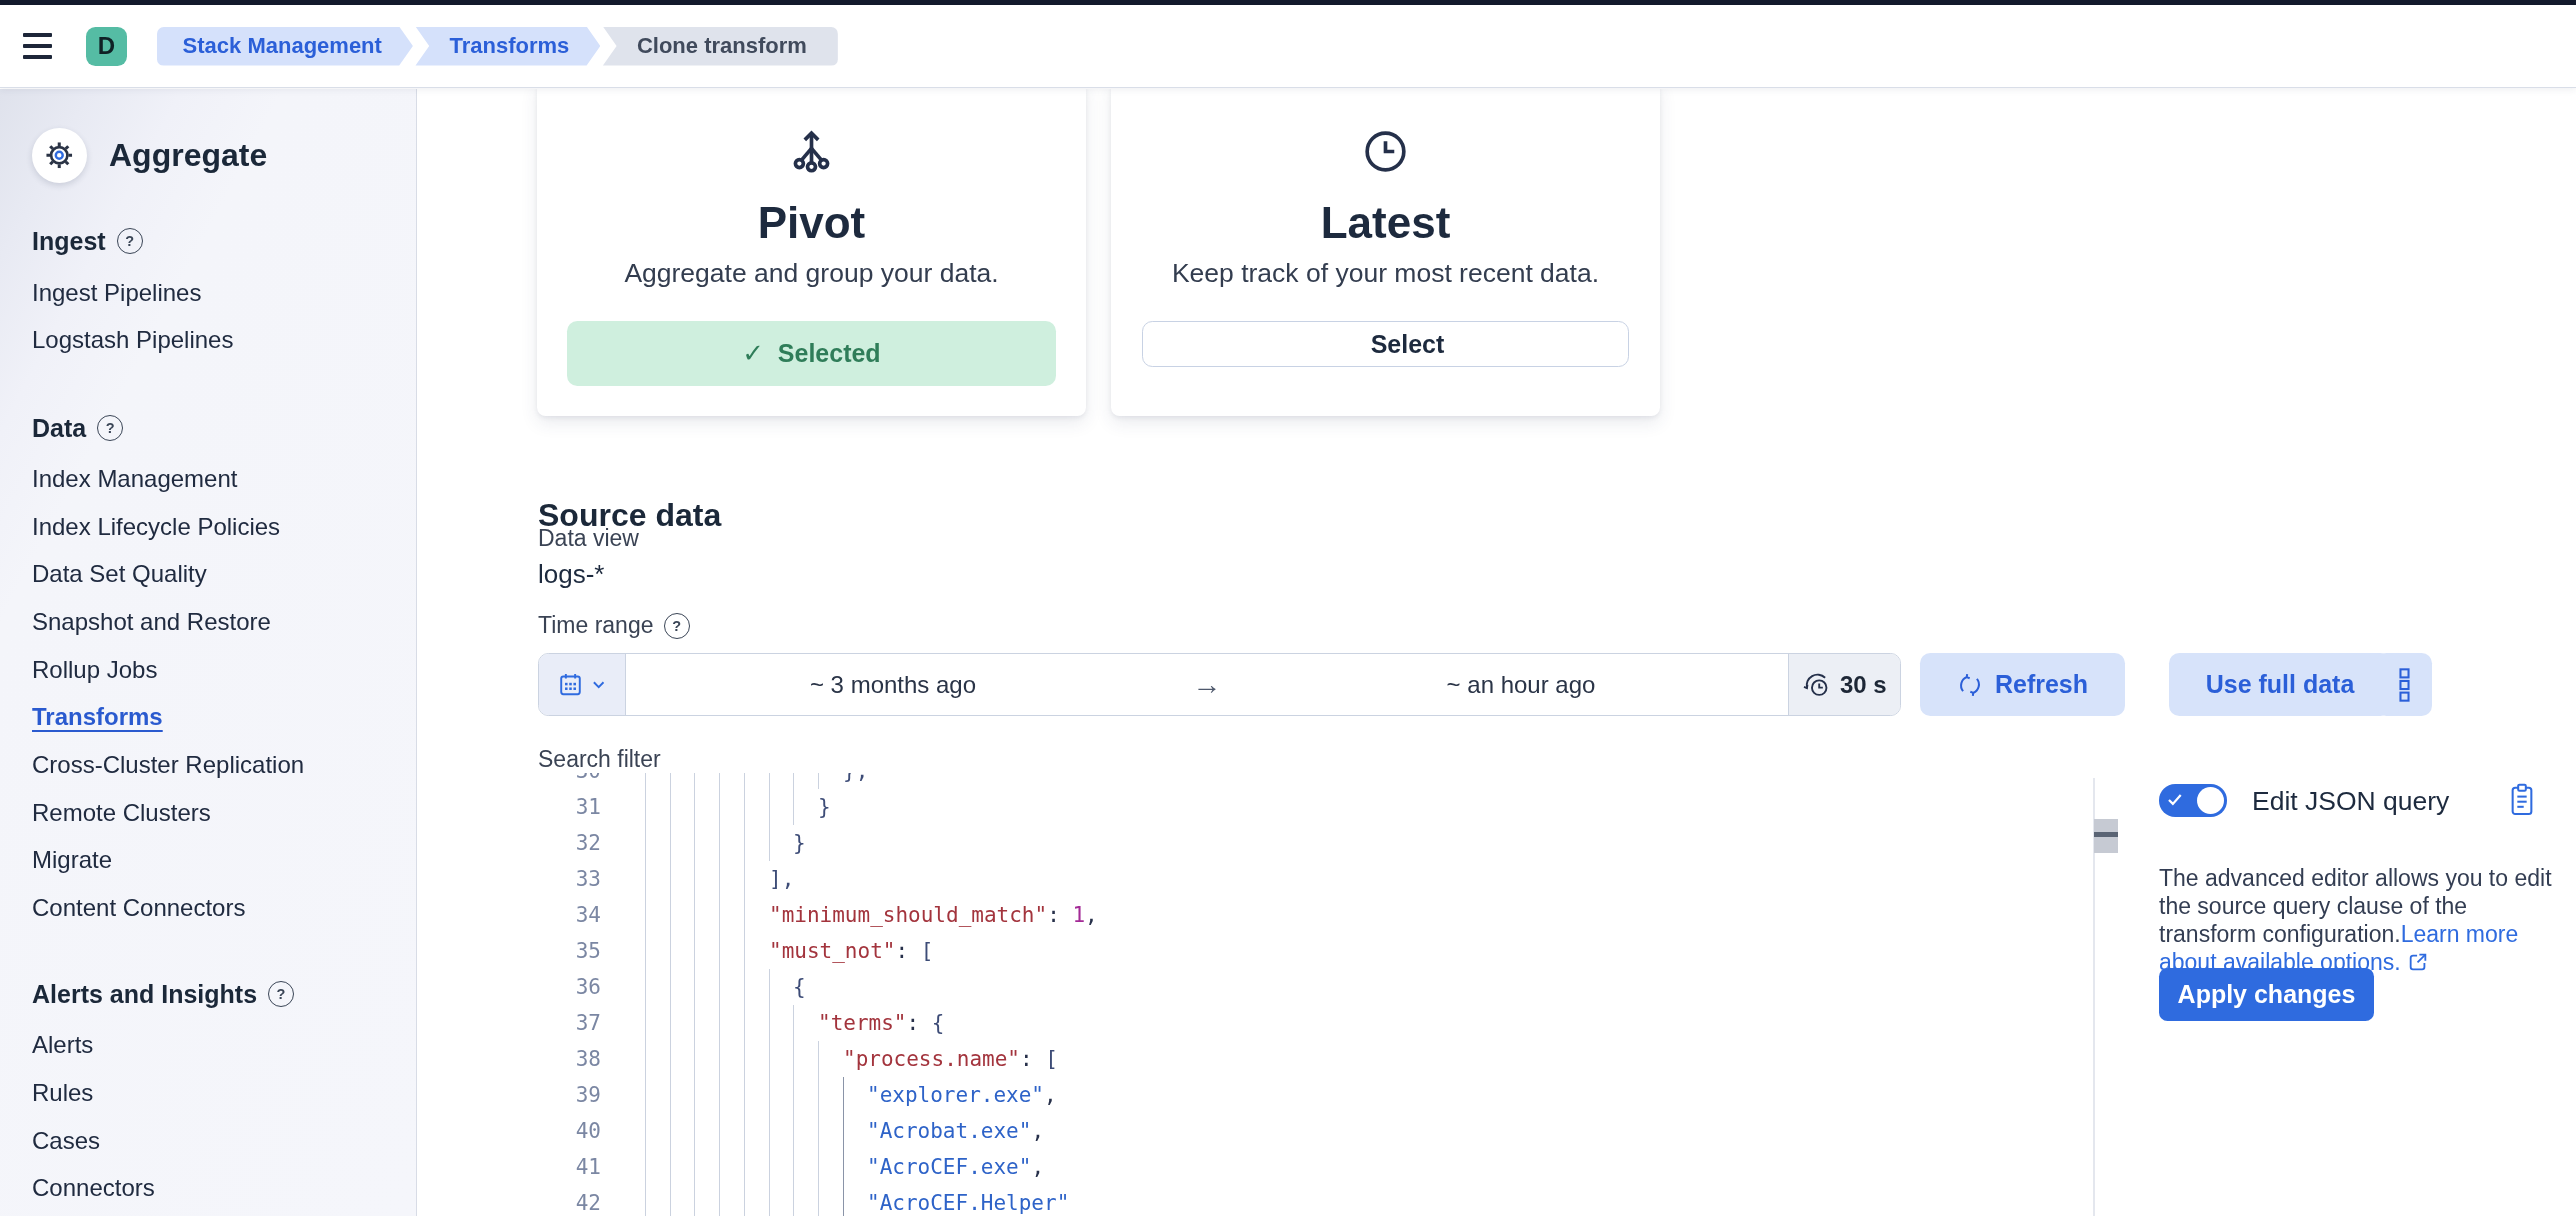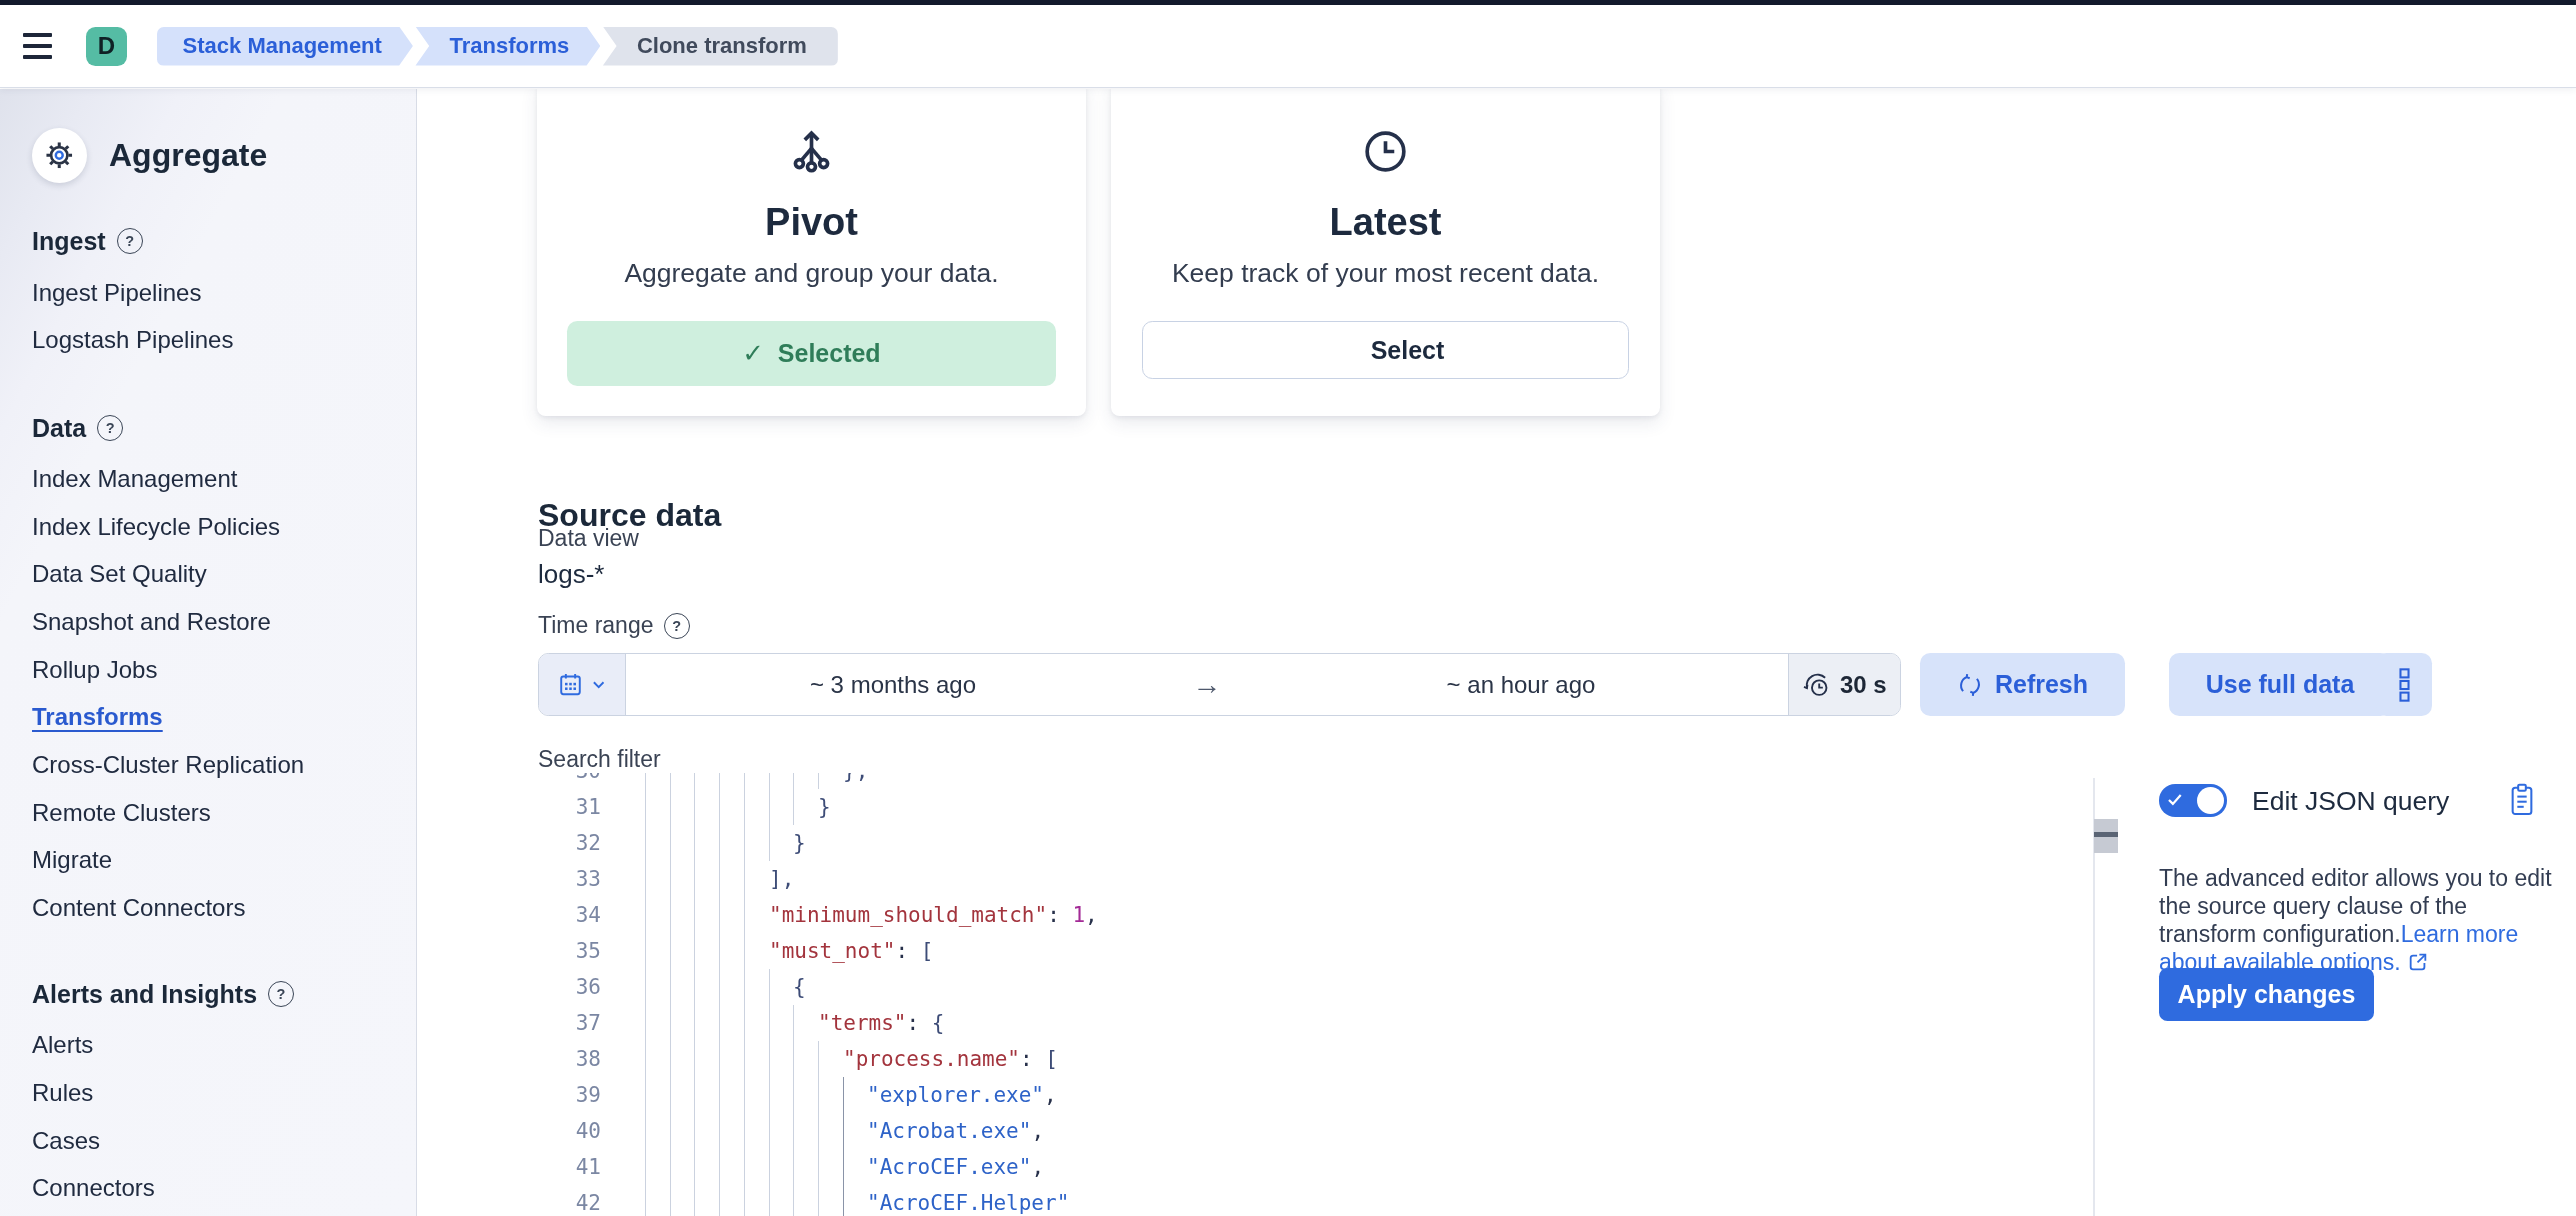--- a/index.html
+++ b/index.html
@@ -62,30 +62,30 @@
   
   .main{position:absolute;left:417px;top:89px;right:0;bottom:0;overflow:hidden;background:#fff;}
   .card{
     position:absolute;top:-6.8px;width:549px;height:334px;background:#fff;border-radius:8.6px;
     box-shadow:0 1.7px 4.3px rgba(45,60,95,.08),0 6.8px 17px rgba(45,60,95,.10);
     display:flex;flex-direction:column;align-items:center;
   }
   .card-pivot{left:120px;}
   .card-latest{left:694px;}
   .card-icon{margin-top:44px;height:51px;display:flex;align-items:center;justify-content:center;}
-  .card-title{margin-top:24px;font-size:38px;font-weight:700;color:#1D2A3E;line-height:43px;}
+  .card-title{margin-top:24px;font-size:44px;font-weight:700;color:#1D2A3E;line-height:43px;}
   .card-desc{margin-top:13.7px;font-size:26.5px;color:#333D4F;}
   .btn-selected{
     margin-top:32.5px;width:489px;height:65px;border-radius:10.3px;background:#CFEFDE;
     display:flex;align-items:center;justify-content:center;gap:13.7px;
     font-size:25px;font-weight:600;color:#2F7D59;cursor:pointer;
   }
   .sel-check{font-size:26px;font-weight:400;}
   .btn-select{
-    margin-top:32.5px;width:487px;height:58px;border-radius:10.3px;background:#fff;
+    margin-top:32.5px;width:487px;height:46px;border-radius:10.3px;background:#fff;
     border:1.7px solid #C8D2E4;box-sizing:border-box;
     display:flex;align-items:center;justify-content:center;
     font-size:25px;font-weight:600;color:#1D2A3E;cursor:pointer;padding-left:44px;
   }
   .src-heading{position:absolute;left:121px;top:381px;font-size:32px;font-weight:700;color:#1B2839;}
   .lbl{position:absolute;left:121px;font-size:23px;color:#3A4354;}
   .dataview-label{top:436px;}
   .dataview-value{position:absolute;left:121px;top:470px;font-size:26px;color:#1D2A3E;}
   .timerange-label{top:523px;display:flex;align-items:center;gap:10.3px;}
   .timebar{

